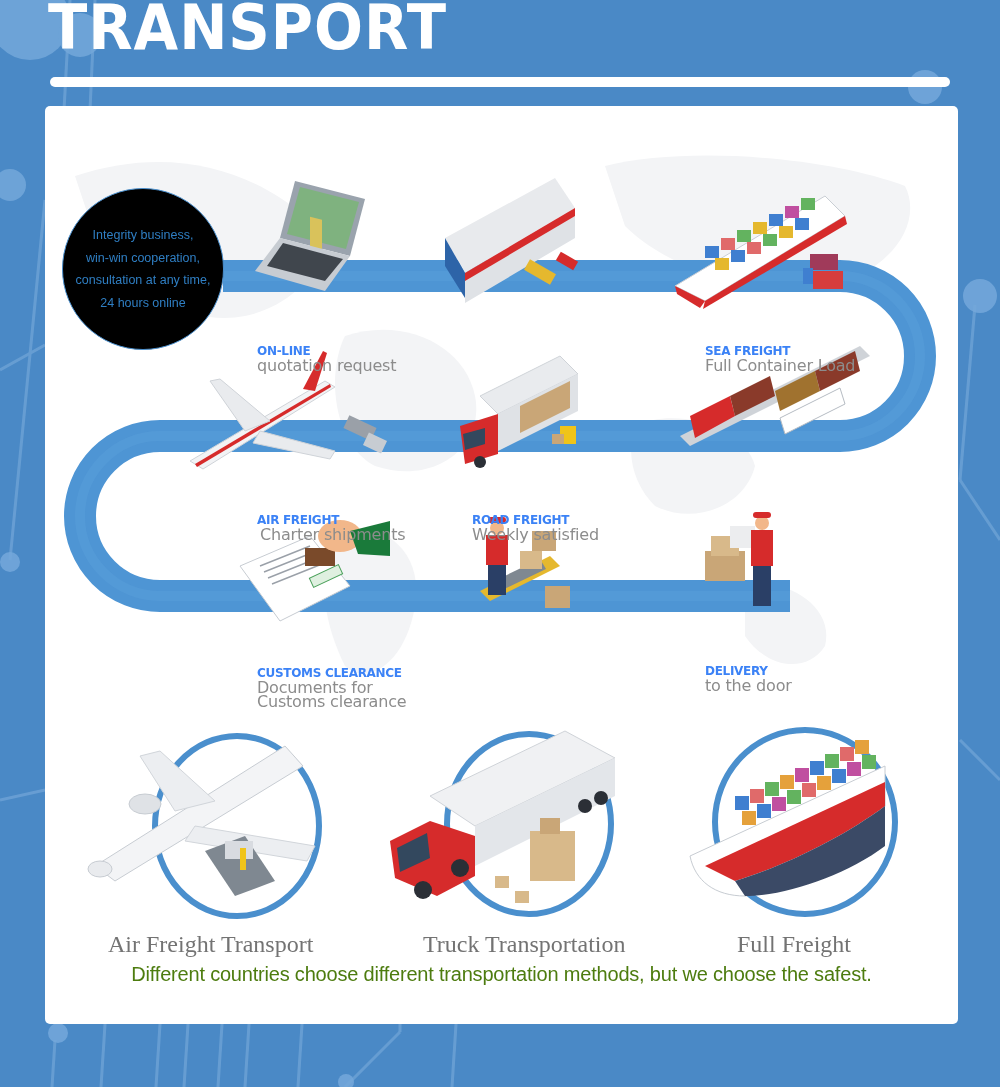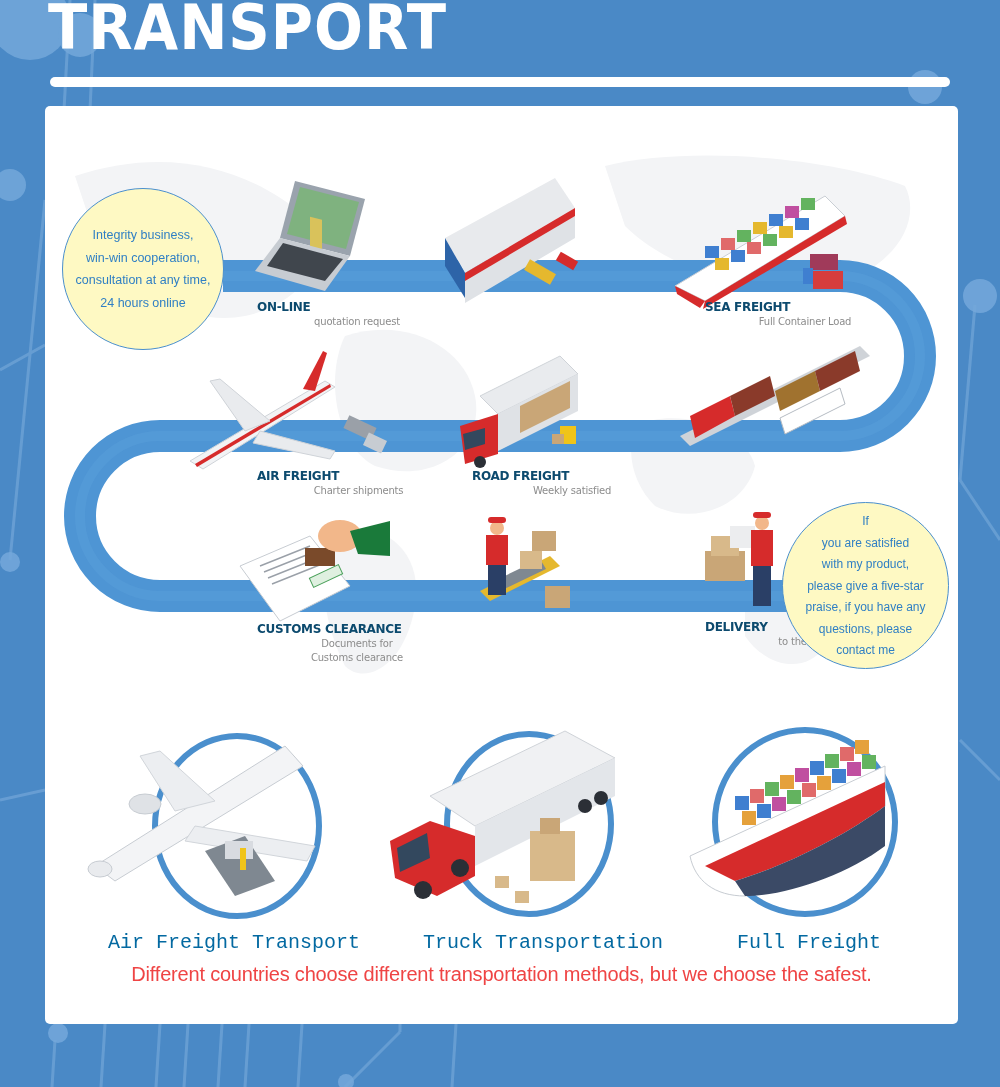--- a/index.html
+++ b/index.html
@@ -20,41 +20,41 @@
     background: #ffffff; border-radius: 5px;
   }
   .card {
     position: absolute; left: 45px; top: 106px; width: 913px; height: 918px;
     background: #ffffff; border-radius: 5px; overflow: hidden;
   }
   .flow { position: absolute; left: 0; top: 0; width: 913px; height: 918px; }
   .step { position: absolute; width: 200px; }
   .step-title {
     font-family: "DejaVu Sans", sans-serif; font-weight: bold; font-size: 12px;
-    color: #0c4a6e; line-height: 15px; letter-spacing: -0.3px;
+    color: #3b82f6; line-height: 15px; letter-spacing: -0.3px; margin-top: 44px;
   }
   .step-sub {
-    font-family: "DejaVu Sans", sans-serif; font-size: 10px; color: #8c8c8c;
-    line-height: 14px; letter-spacing: -0.2px; text-align: center;
+    font-family: "DejaVu Sans", sans-serif; font-size: 16px; color: #8c8c8c;
+    line-height: 14px; letter-spacing: -0.2px;
   }
   .bubble {
     position: absolute; border: 1.5px solid #4a8fcd; border-radius: 50%;
-    background: #fef9c3; display: flex; align-items: center; justify-content: center;
+    background: #000000; display: flex; align-items: center; justify-content: center;
     text-align: center; color: #2f7fc4; box-sizing: border-box;
   }
   .bubble-left { left: 17px; top: 82px; width: 162px; height: 162px; font-size: 12.5px; line-height: 22.5px; }
   .bubble-right { left: 737px; top: 396px; width: 167px; height: 167px; font-size: 12px; line-height: 21.5px; padding-top: 2px; }
   .bubble span { display: block; white-space: pre-line; }
   .mode-label {
-    position: absolute; top: 825px; font-size: 20px; color: #0369a1; white-space: nowrap;
-    font-family: Liberation Mono, monospace;
+    position: absolute; top: 825px; font-size: 24px; color: #737373; white-space: nowrap;
+    font-family: Liberation Serif, serif;
   }
   .tagline {
     position: absolute; top: 857px; left: 0; width: 913px; text-align: center;
-    font-size: 20px; color: #ef4444; font-family: "Liberation Sans", sans-serif;
+    font-size: 20px; color: #4d7c0f; font-family: "Liberation Sans", sans-serif;
     letter-spacing: -0.2px;
   }
 </style>
 </head>
 <body>
 
 <svg class="bg-deco" viewBox="0 0 1000 1087">
   <g stroke="#6ea3d6" stroke-width="3" fill="none" opacity="0.8">
     <line x1="70" y1="0" x2="64" y2="110"></line>
     <line x1="95" y1="0" x2="90" y2="110"></line>
@@ -303,30 +303,19 @@
   <div class="step" style="left:212px; top:516px;">
     <div class="step-title">CUSTOMS CLEARANCE</div>
     <div class="step-sub">Documents for</div>
     <div class="step-sub">Customs clearance</div>
   </div>
   <div class="step" style="left:660px; top:514px;">
     <div class="step-title">DELIVERY</div>
     <div class="step-sub">to the door</div>
   </div>
 
-  <div class="bubble bubble-right">
-    <div>
-      <span>If</span>
-      <span>you are satisfied</span>
-      <span>with my product,</span>
-      <span>please give a five-star</span>
-      <span>praise, if you have any</span>
-      <span>questions, please</span>
-      <span>contact me</span>
-    </div>
-  </div>
 
   <div class="mode-label" style="left:63px;">Air Freight Transport</div>
   <div class="mode-label" style="left:378px;">Truck Transportation</div>
   <div class="mode-label" style="left:692px;">Full Freight</div>
 
   <div class="tagline">Different countries choose different transportation methods, but we choose the safest.</div>
 </div>
 
 </body></html>

